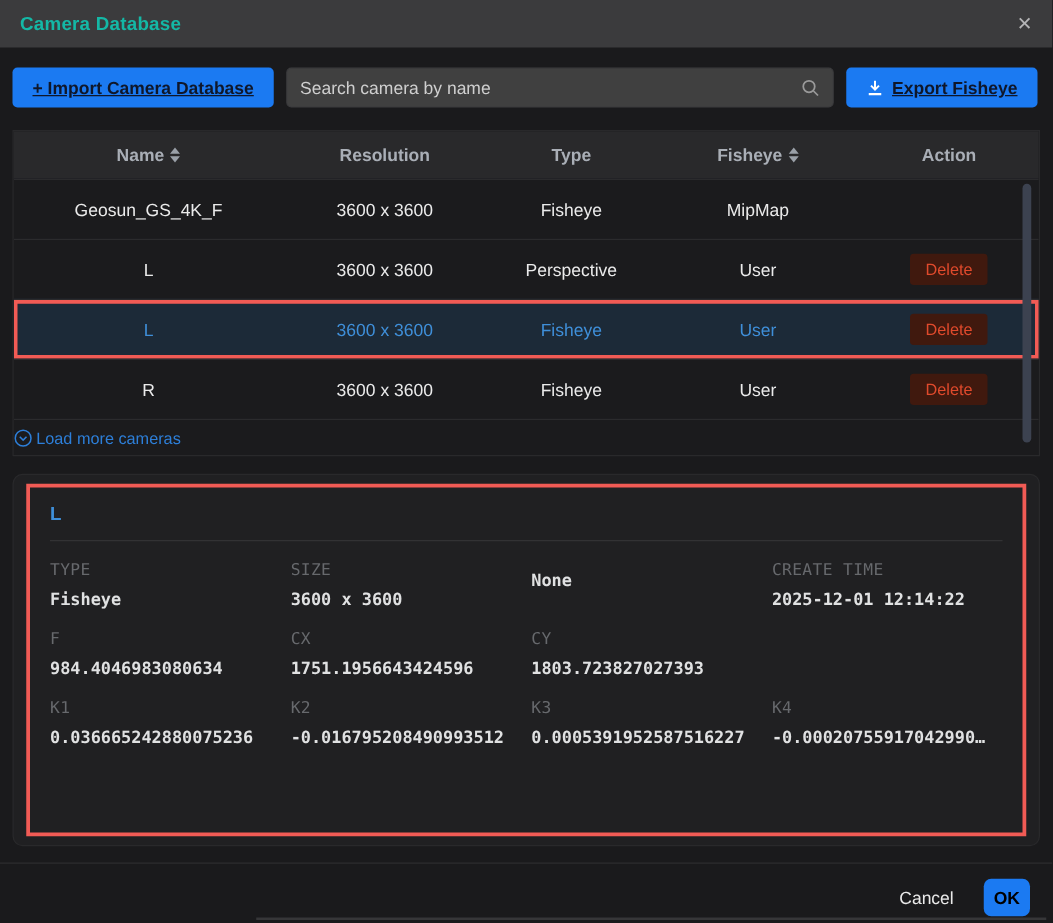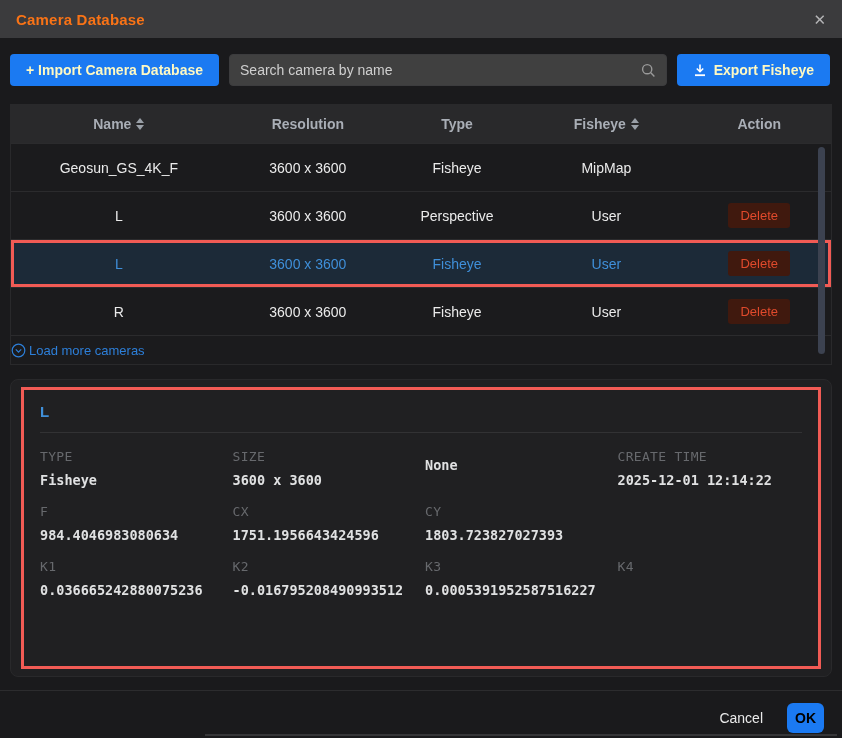--- a/index.html
+++ b/index.html
@@ -10,29 +10,29 @@
     color:#e8e8e8;
     overflow:hidden;
     position:relative;
   }
   
   .titlebar {
     height:38px; background:#3b3b3d;
     display:flex; align-items:center; justify-content:space-between;
     padding:0 16px;
   }
-  .titlebar .title { font-size:15px; font-weight:700; color:#f97316; letter-spacing:.2px; }
+  .titlebar .title { font-size:15px; font-weight:700; color:#14b8a6; letter-spacing:.2px; }
   .close-btn { color:#b4b4b6; font-size:15px; cursor:pointer; line-height:1; }
   
   .toolbar { display:flex; gap:10px; padding:16px 12px 0 10px; align-items:center; }
   .btn-primary {
-    height:32px; background:#1b7af2; color:#fef9c3; border:none; border-radius:4px;
+    height:32px; background:#1b7af2; color:#0f172a; border:none; border-radius:4px;
     font-family:"Liberation Sans", sans-serif;
     font-size:14px; font-weight:700; padding:0 16px; display:flex; align-items:center; gap:7px;
-    cursor:pointer; white-space:nowrap;
+    cursor:pointer; white-space:nowrap;text-decoration:underline;
   }
   .search-wrap {
     flex:1; height:32px; background:#404040; border:1px solid #3c3c3e; border-radius:4px;
     display:flex; align-items:center; padding:0 10px; gap:8px;
   }
   .search-wrap input {
     flex:1; background:transparent; border:none; outline:none;
     color:#e0e0e0; font-size:14px; font-family:"Liberation Sans", sans-serif;
   }
   .search-wrap input::placeholder { color:#cfcfcf; }
@@ -275,20 +275,21 @@
     <div class="dvalue">-0.016795208490993512</div>
   </div>
 
   <div>
     <div class="dlabel">K3</div>
     <div class="dvalue">0.0005391952587516227</div>
   </div>
 
   <div>
     <div class="dlabel">K4</div>
+    <div class="dvalue">-0.00020755917042990…</div>
   </div>
 </div>
       </div>
   </div>
 </div>
 
 <div class="footer">
   <button class="cancel-btn">Cancel</button>
   <button class="ok-btn">OK</button>
 </div>

